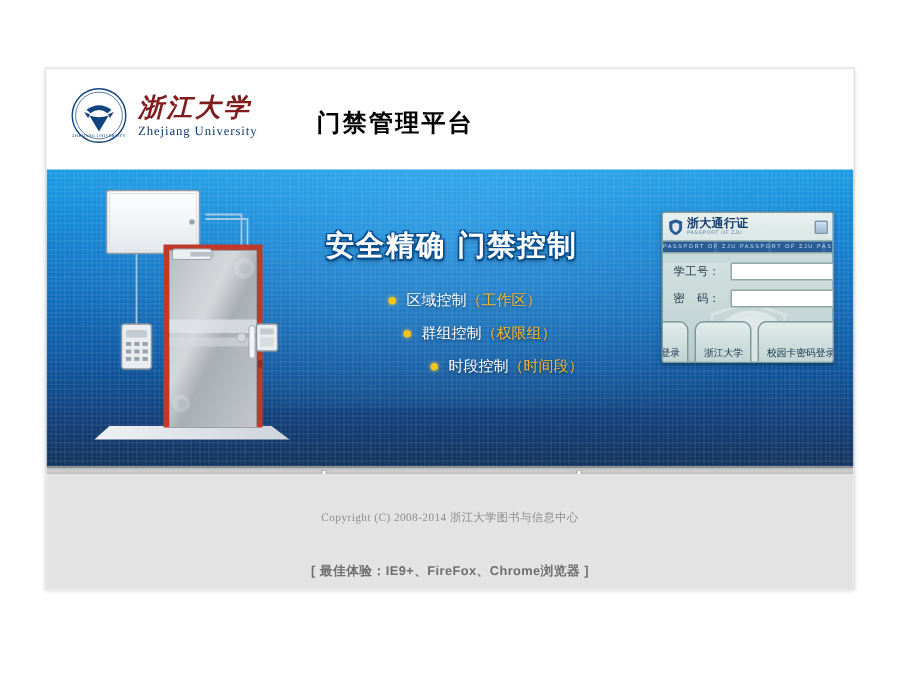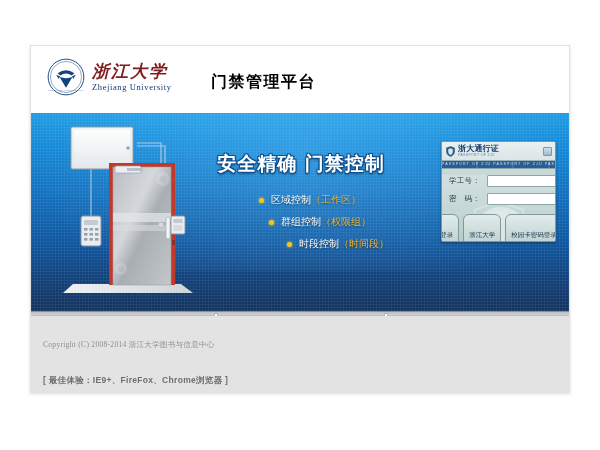--- a/index.html
+++ b/index.html
@@ -340,21 +340,21 @@
   }
 
   
   #site-footer {
     position: absolute;
     left: 0;
     top: 270px;
     width: 100%;
     height: 78px;
     background: #e3e3e3;
-    padding-left: 12px;
+    text-align: center;
   }
   #footer-copyright {
     margin-top: 24px;
     font-family: "Liberation Serif", "DejaVu Serif", serif;
     font-size: 7.5px;
     color: #8d8d8d;
     letter-spacing: 0.3px;
     white-space: nowrap;
   }
   #footer-browsers {

